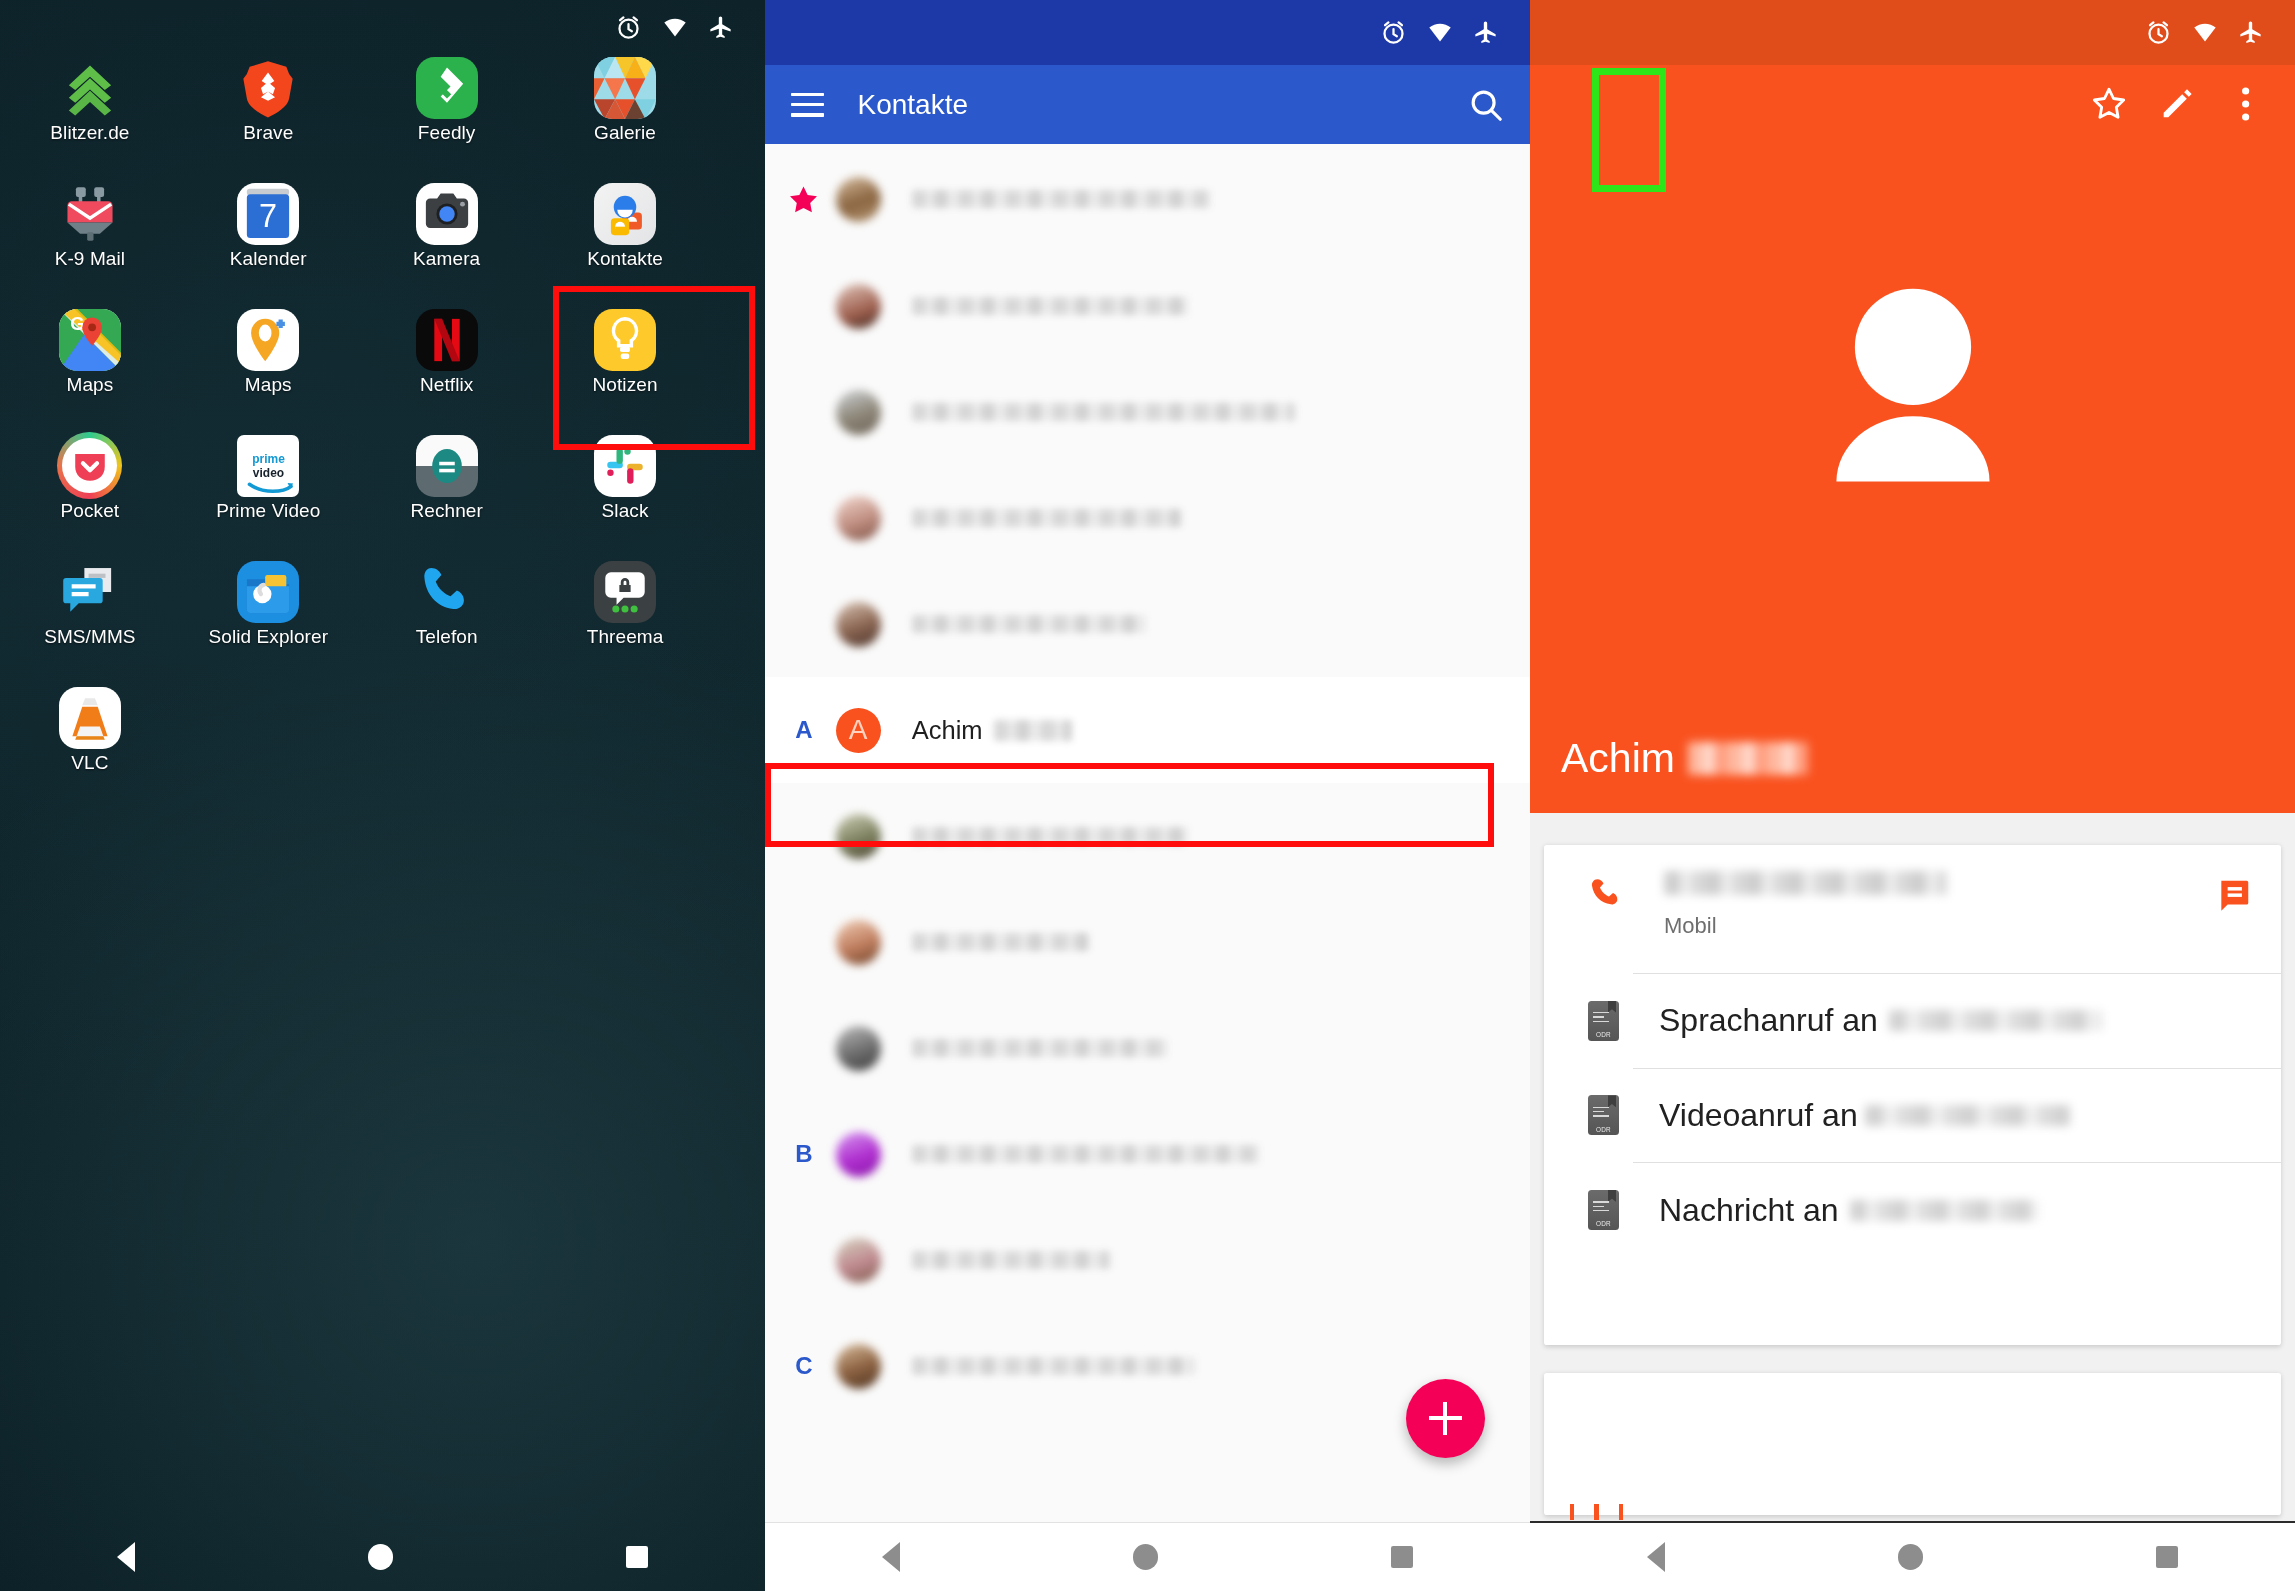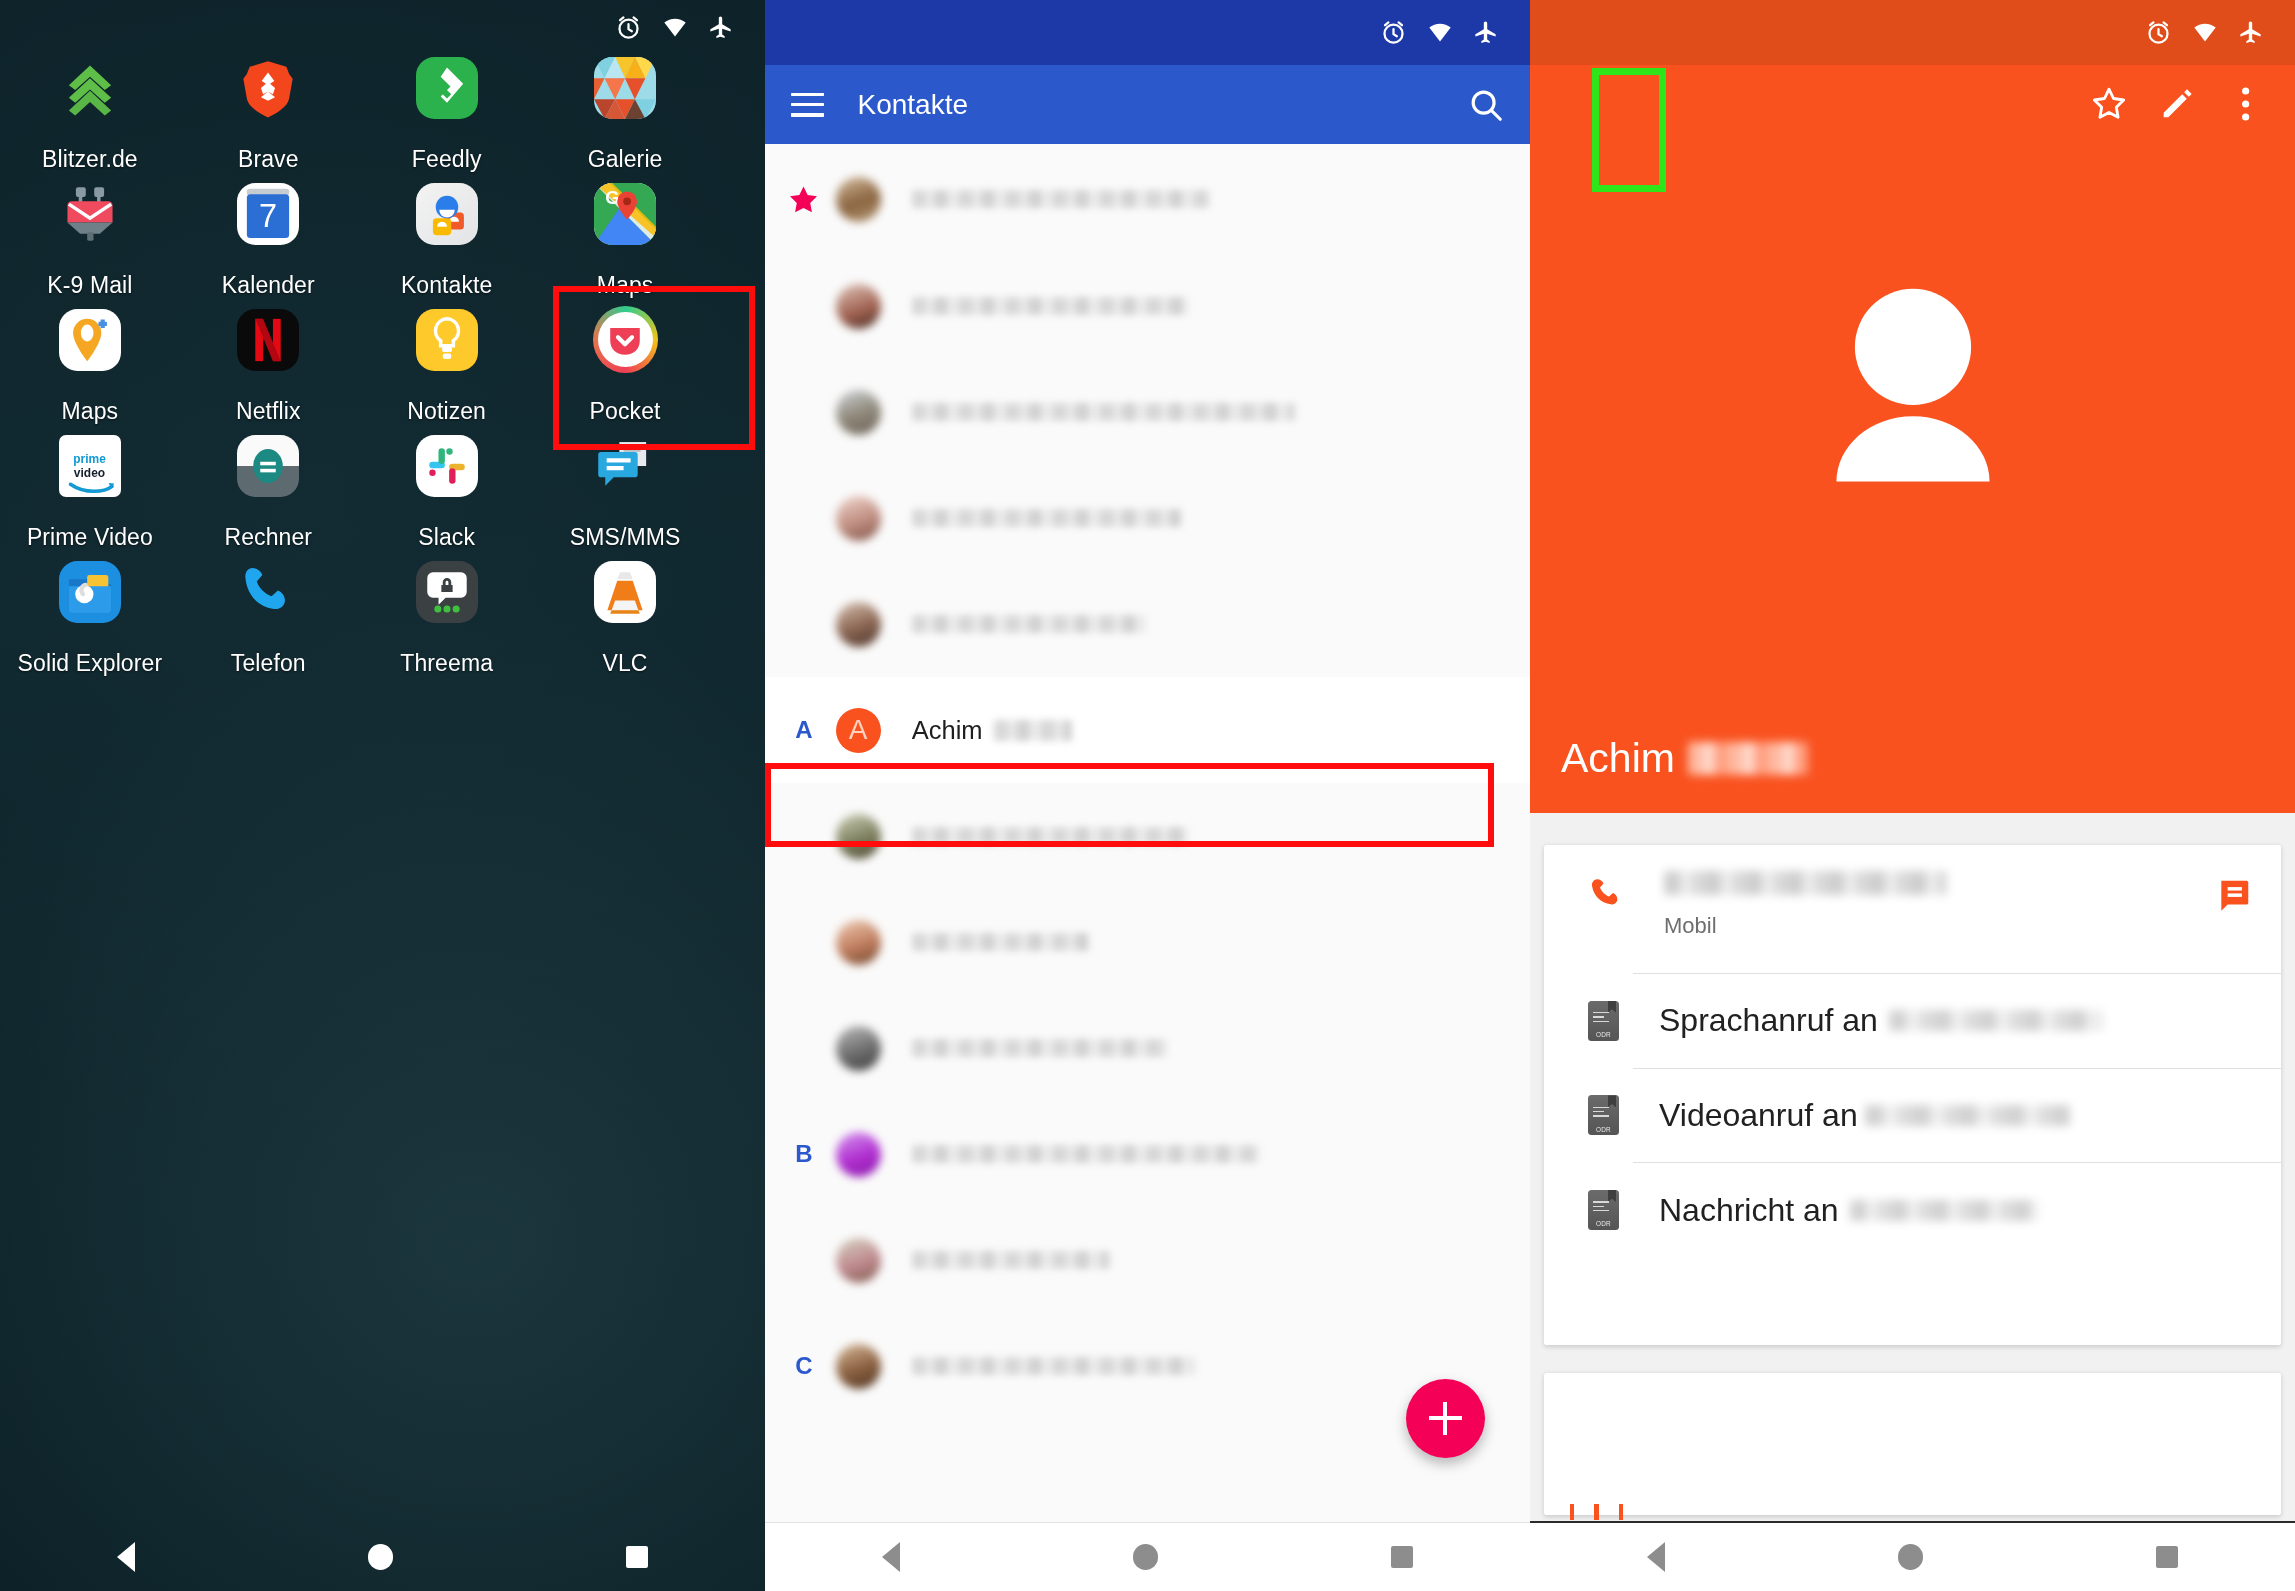--- a/index.html
+++ b/index.html
@@ -13,21 +13,21 @@
 
   
   .p1{background:
         radial-gradient(circle at 62% 78%, rgba(40,70,78,.55) 0%, rgba(0,0,0,0) 48%),
         radial-gradient(circle at 40% 30%, rgba(22,48,56,.45) 0%, rgba(0,0,0,0) 55%),
         linear-gradient(180deg,#0d2229 0%,#10272e 38%,#0e242a 62%,#0b2026 100%);}
   .p1 .statusbar{height:55px;}
   .grid{position:absolute;left:0;top:55px;width:765px;display:flex;flex-wrap:wrap;}
   .app{width:177px;margin-left:1.4px;height:126px;display:flex;flex-direction:column;align-items:center;justify-content:flex-start;position:relative;}
   .app .ico{width:65px;height:65px;display:flex;align-items:center;justify-content:center;position:relative;}
-  .app .lbl{color:#fff;font-size:23px;margin-top:26px;letter-spacing:0.1px;text-shadow:0 0.7px 2.1px rgba(0,0,0,.6);white-space:nowrap;}
+  .app .lbl{color:#fff;font-size:19px;margin-top:2px;letter-spacing:0.1px;text-shadow:0 0.7px 2.1px rgba(0,0,0,.6);white-space:nowrap;}
   .sq{width:62px;height:62px;border-radius:18.4px;display:flex;align-items:center;justify-content:center;overflow:hidden;position:relative;}
   .navbar{position:absolute;left:0;bottom:0;width:765px;height:68px;display:flex;align-items:center;justify-content:space-around;}
   .nav-back{width:0;height:0;border-top:15px solid transparent;border-bottom:15px solid transparent;border-right:18.4px solid #fff;}
   .nav-home{width:25.5px;height:25.5px;border-radius:50%;background:#fff;}
   .nav-rec{width:22px;height:22px;background:#fff;border-radius:2.1px;}
   .navbar.grey .nav-back{border-right-color:#8d8d8d;}
   .navbar.grey .nav-home{background:#8d8d8d;}
   .navbar.grey .nav-rec{background:#8d8d8d;}
 
   .hl-red{position:absolute;border:6.4px solid #FF0D0D;box-sizing:border-box;pointer-events:none;z-index:9;}
@@ -187,20 +187,33 @@
             <svg width="62" height="62" viewBox="0 0 88 88">
               <rect x="14" y="8" width="60" height="10" rx="4" fill="#c7ccd1"></rect>
               <rect x="14" y="16" width="60" height="62" rx="5" fill="#2b6fd4"></rect>
               <text x="44" y="62" text-anchor="middle" font-family="Liberation Sans, sans-serif" font-size="46" fill="#fff">7</text>
             </svg>
           </div>
         </div>
         <div class="lbl">Kalender</div>
       </div>
 
+      <div class="app">
+        <div class="ico">
+          <div class="sq" style="background:#fff">
+            <svg width="62" height="62" viewBox="0 0 88 88">
+              <path d="M30 22l5-7h18l5 7h10a6 6 0 0 1 6 6v30a6 6 0 0 1-6 6H20a6 6 0 0 1-6-6V28a6 6 0 0 1 6-6Z" fill="#3c4043"></path>
+              <circle cx="44" cy="44" r="15" fill="#1d1f21"></circle>
+                <circle cx="44" cy="44" r="11" fill="#4285f4"></circle>
+              <circle cx="66" cy="30" r="3.5" fill="#9aa0a6"></circle>
+            </svg>
+          </div>
+        </div>
+        <div class="lbl">Kamera</div>
+      </div>
 
       <div class="app">
         <div class="ico">
           <div class="sq" style="background:linear-gradient(135deg,#f3f3f3,#e3e4e6)">
             <svg width="62" height="62" viewBox="0 0 88 88">
               <rect x="40" y="42" width="28" height="24" rx="5" fill="#f05a28"></rect>
               <circle cx="54" cy="55" r="7" fill="#fff"></circle>
                 <rect x="47" y="55" width="14" height="8" fill="#f05a28"></rect>
               <rect x="24" y="50" width="26" height="24" rx="5" fill="#f9ba00"></rect>
               <circle cx="37" cy="62" r="7" fill="#fff"></circle>

